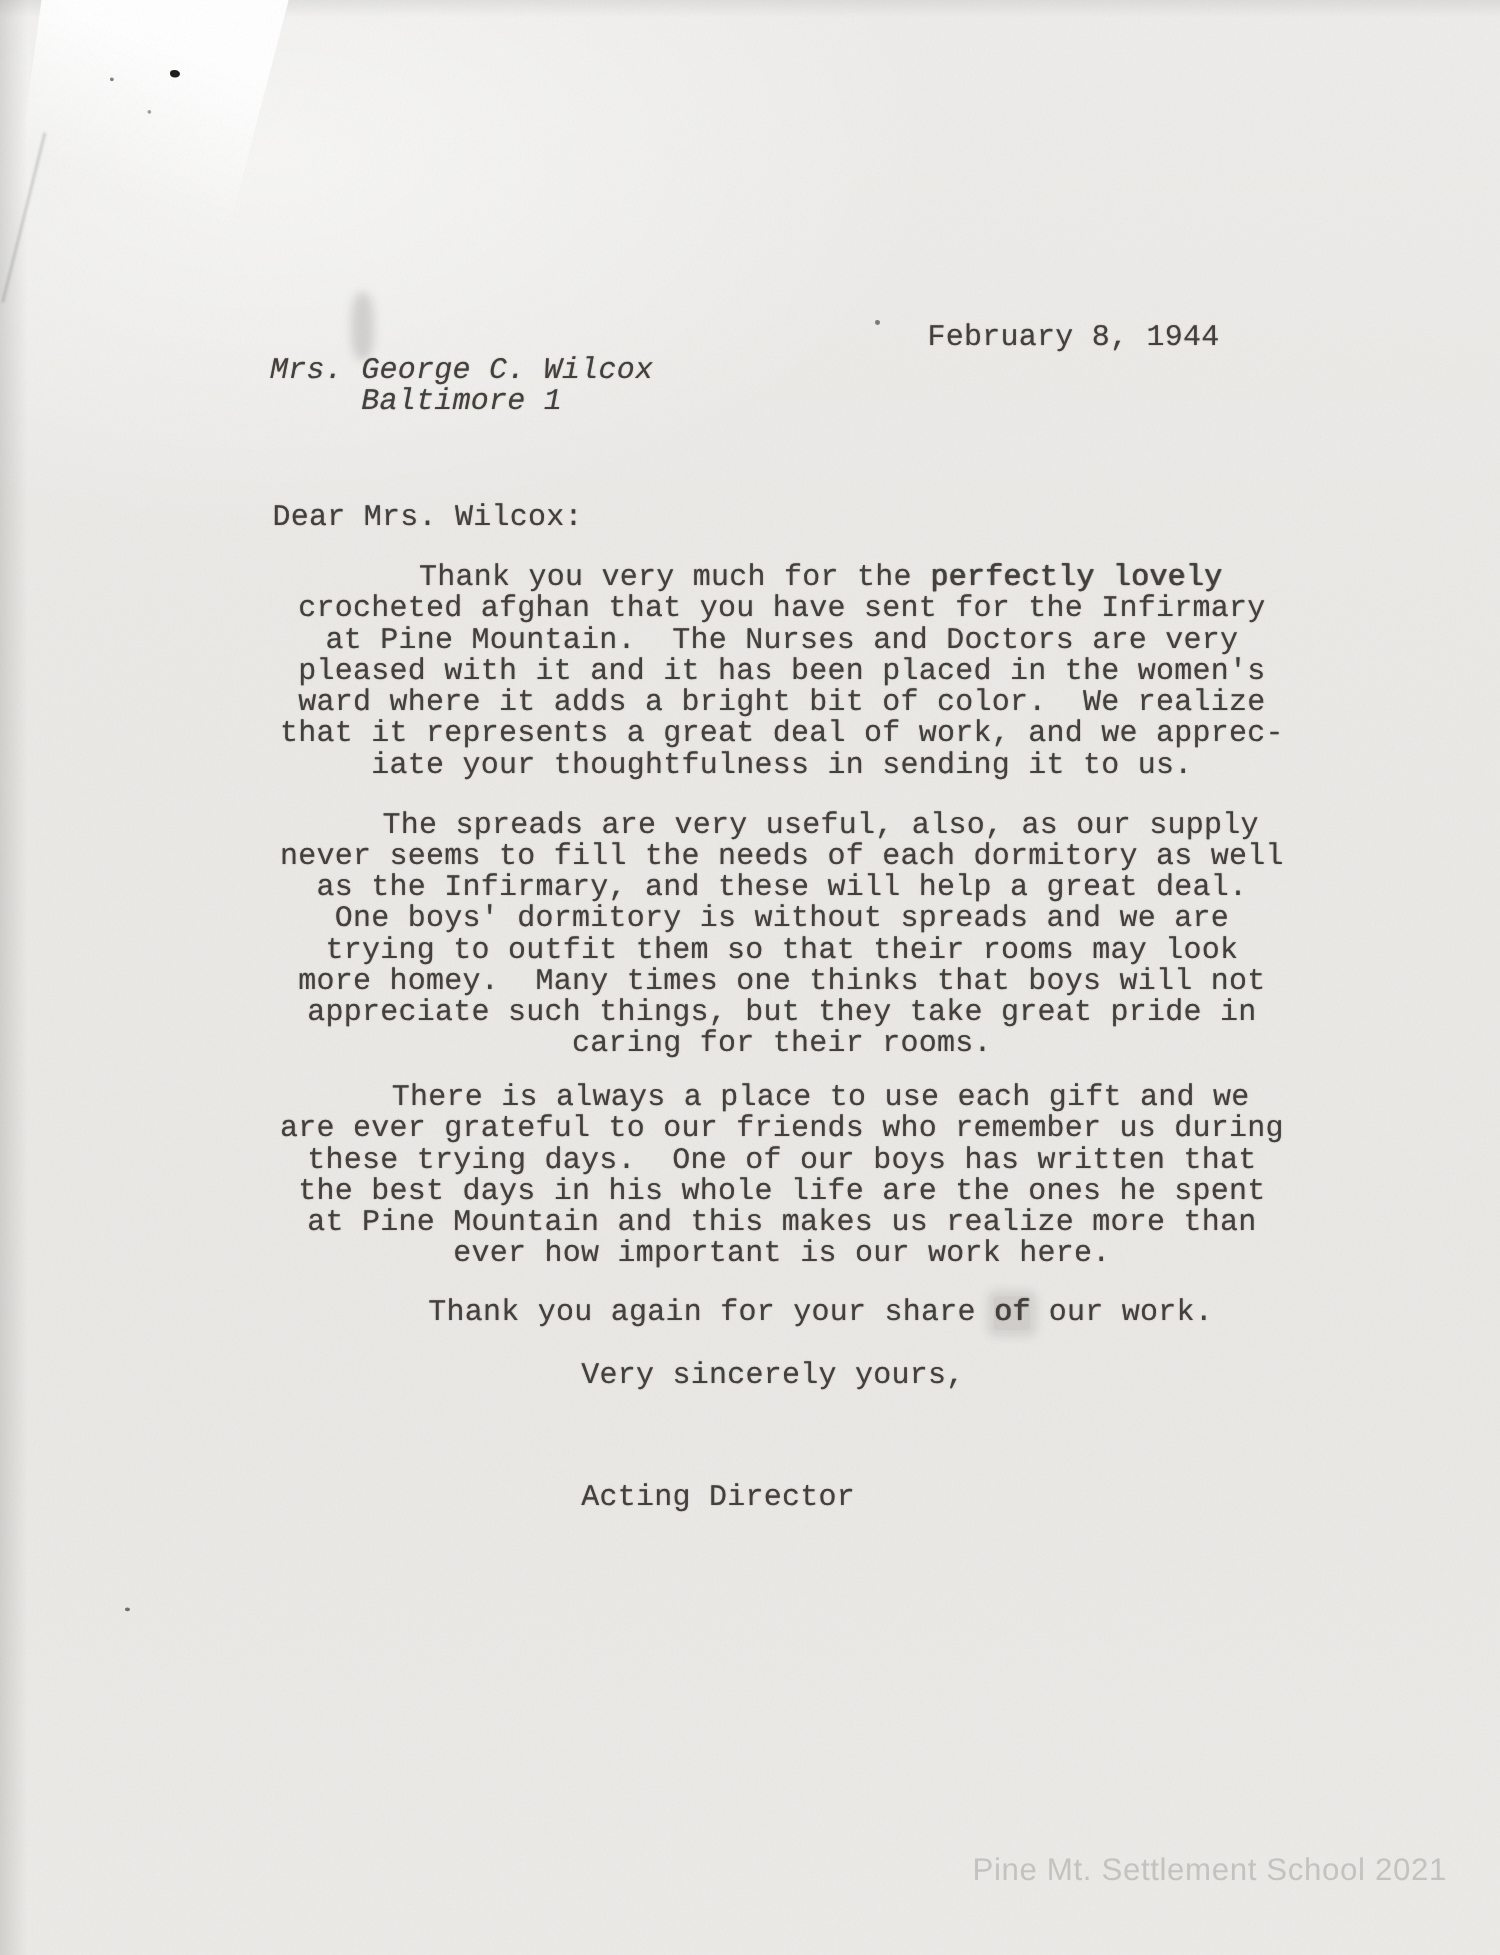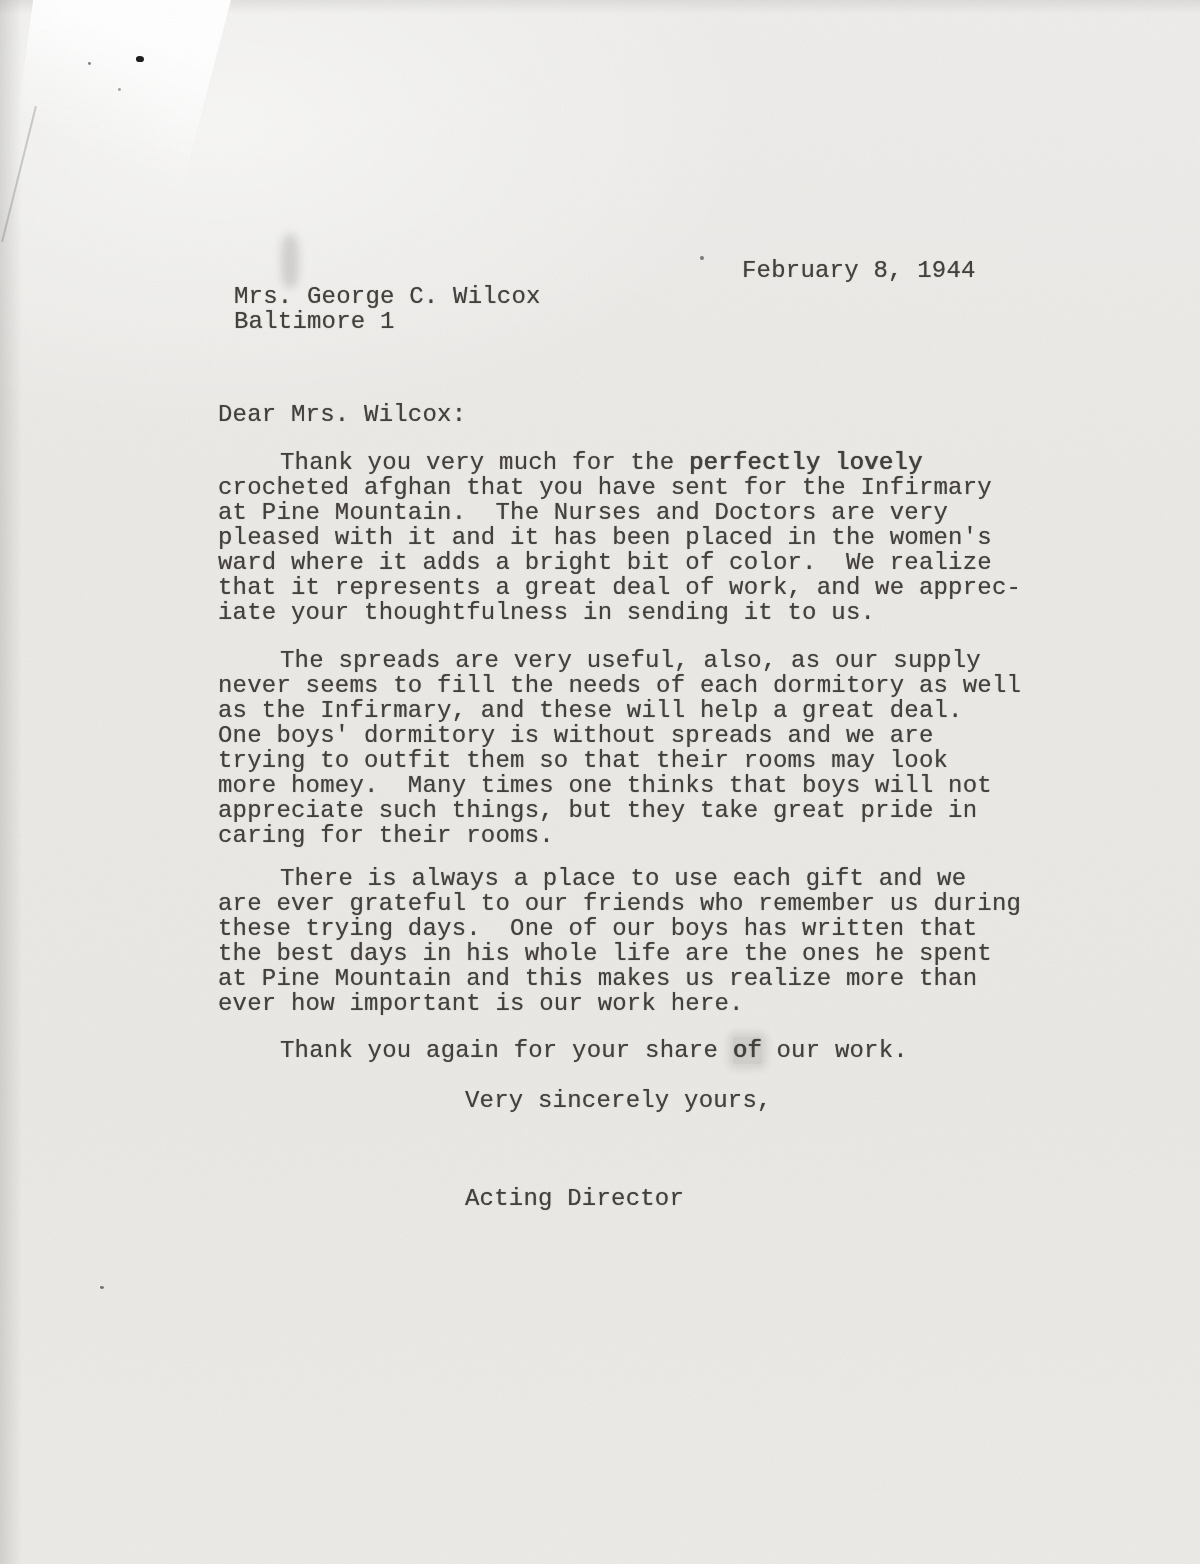--- a/index.html
+++ b/index.html
@@ -7,20 +7,21 @@
     position: relative;
     width: 1200px;
     height: 1564px;
     margin: 0 auto;
     background:
       radial-gradient(ellipse 900px 500px at 18% 8%, rgba(255,255,255,0.55), rgba(255,255,255,0) 60%),
       linear-gradient(180deg, #edecea 0%, #eae9e6 30%, #e9e8e5 70%, #eceae7 100%);
     overflow: hidden;
     font-family: "Liberation Mono", "DejaVu Sans Mono", monospace;
     color: #403c38;
+    text-align: center;
   }
   
   .edge-shade-left {
     position: absolute; left: 0; top: 0; width: 26px; height: 100%;
     background: linear-gradient(90deg, rgba(90,88,84,0.18), rgba(90,88,84,0) 85%);
     pointer-events: none;
   }
   .edge-shade-top {
     position: absolute; left: 0; top: 0; width: 100%; height: 14px;
     background: linear-gradient(180deg, rgba(120,118,114,0.14), rgba(120,118,114,0));
@@ -51,21 +52,21 @@
   }
   .ink {
     position: absolute;
     font-size: 24px;
     line-height: 25px;
     letter-spacing: 0.2px;
     white-space: pre-wrap;
     text-shadow: 0 0 1px rgba(62,58,54,0.60);
   }
   .date-line     { left: 742px; top: 258px; }
-  .recipient     { left: 234px; top: 284px; }
+  .recipient     { left: 216px; top: 284px; font-style: italic; }
   .salutation    { left: 218px; top: 402px; }
   .para          { left: 218px; width: 815px; text-indent: 62px; }
   .para-1        { top: 450px; }
   .para-2        { top: 648px; }
   .para-3        { top: 866px; }
   .closing-line  { top: 1038px; }
   .valediction   { left: 465px; top: 1088px; }
   .sig-title     { left: 465px; top: 1186px; }
   .overstrike {
     font-weight: 400;
@@ -130,20 +131,21 @@
 more homey.  Many times one thinks that boys will not
 appreciate such things, but they take great pride in
 caring for their rooms.</div>
 
   <div class="ink valediction">Very sincerely yours,</div>
 
   <div class="ink para closing-line"><span>Thank you again for your share </span><span class="overstrike smudged">of</span><span> our work.</span></div>
 
   <div class="ink sig-title">Acting Director</div>
 
+  <div class="watermark">Pine Mt. Settlement School 2021</div>
 
   <svg class="grain" width="1200" height="1564" xmlns="http://www.w3.org/2000/svg">
     <filter id="noise">
       <feTurbulence type="fractalNoise" baseFrequency="0.55" numOctaves="2" stitchTiles="stitch"></feTurbulence>
       <feColorMatrix type="saturate" values="0"></feColorMatrix>
     </filter>
     <rect width="1200" height="1564" filter="url(#noise)"></rect>
   </svg>
 
 </div>

